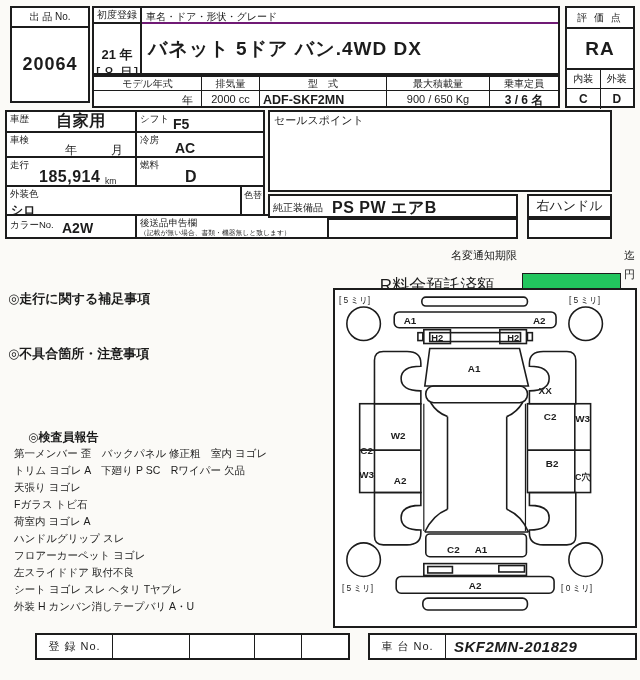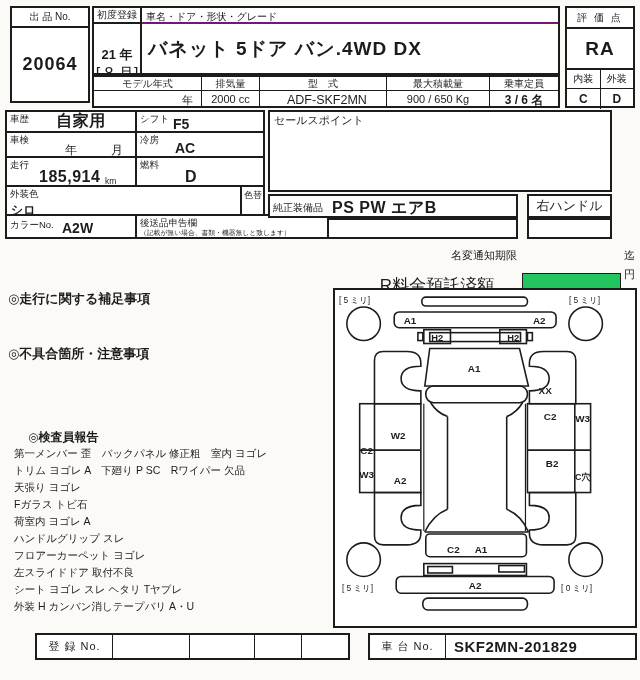--- a/index.html
+++ b/index.html
@@ -41,21 +41,21 @@
   <div class="abs" style="left:0;top:0;width:108px;height:100%;border-right:1.5px solid #1c1c1c;">
     <div class="hdr-sm" style="border-bottom:1.5px solid #1c1c1c;height:13px;">モデル年式</div>
     <div style="font-size:11px;text-align:right;padding:2px 8px 0 0;">年</div>
   </div>
   <div class="abs" style="left:108px;top:0;width:58px;height:100%;border-right:1.5px solid #1c1c1c;">
     <div class="hdr-sm" style="border-bottom:1.5px solid #1c1c1c;height:13px;">排気量</div>
     <div style="font-size:11px;text-align:center;padding-top:2px;">2000 cc</div>
   </div>
   <div class="abs" style="left:166px;top:0;width:127px;height:100%;border-right:1.5px solid #1c1c1c;">
     <div class="hdr-sm" style="border-bottom:1.5px solid #1c1c1c;height:13px;">型　式</div>
-    <div style="font-size:12.5px;font-weight:400;padding:2px 0 0 3px;margin-left:24px;">ADF-SKF2MN</div>
+    <div style="font-size:12.5px;font-weight:700;padding:2px 0 0 3px;">ADF-SKF2MN</div>
   </div>
   <div class="abs" style="left:293px;top:0;width:103px;height:100%;border-right:1.5px solid #1c1c1c;">
     <div class="hdr-sm" style="border-bottom:1.5px solid #1c1c1c;height:13px;">最大積載量</div>
     <div style="font-size:11px;text-align:center;padding-top:2px;">900 / 650 Kg</div>
   </div>
   <div class="abs" style="left:396px;top:0;width:68px;height:100%;">
     <div class="hdr-sm" style="border-bottom:1.5px solid #1c1c1c;height:13px;">乗車定員</div>
     <div style="font-size:12px;font-weight:600;text-align:center;padding-top:1px;">3 / 6 名</div>
   </div>
 </div>
@@ -233,14 +233,14 @@
 
 <div class="abs bx" style="left:35px;top:633px;width:315px;height:27px;display:flex;">
   <div class="ctr" style="width:75px;font-size:11px;letter-spacing:1px;border-right:1.5px solid #1c1c1c;">登 録 No.</div>
   <div style="width:76px;border-right:1.5px solid #1c1c1c;"></div>
   <div style="width:64px;border-right:1.5px solid #1c1c1c;"></div>
   <div style="width:46px;border-right:1.5px solid #1c1c1c;"></div>
   <div style="flex:1;"></div>
 </div>
 <div class="abs bx" style="left:368px;top:633px;width:269px;height:27px;display:flex;">
   <div class="ctr" style="width:75px;font-size:11px;letter-spacing:1px;border-right:1.5px solid #1c1c1c;">車 台 No.</div>
-  <div style="flex:1;display:flex;align-items:center;padding-left:8px;font-size:15px;font-weight:600;letter-spacing:.5px;">SKF2MN-201829</div>
+  <div style="flex:1;display:flex;align-items:center;padding-left:8px;font-size:15px;font-weight:600;letter-spacing:.5px;font-style:italic;">SKF2MN-201829</div>
 </div>
 
 </body></html>

